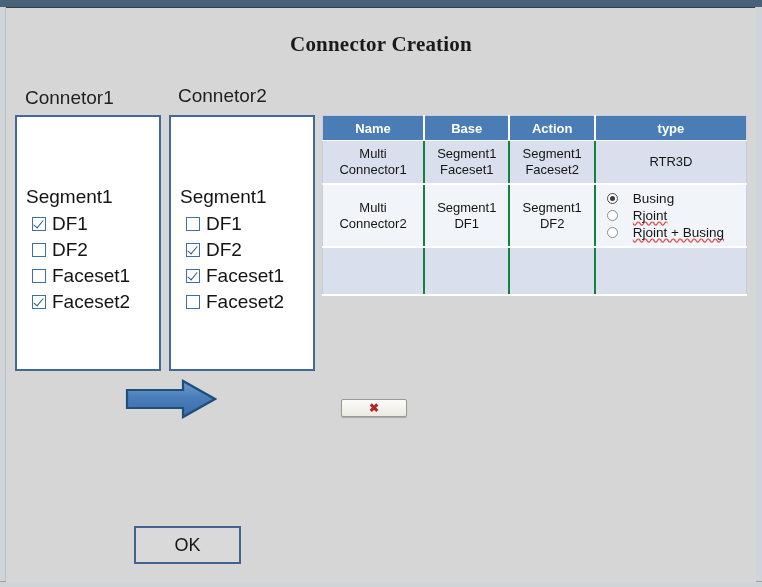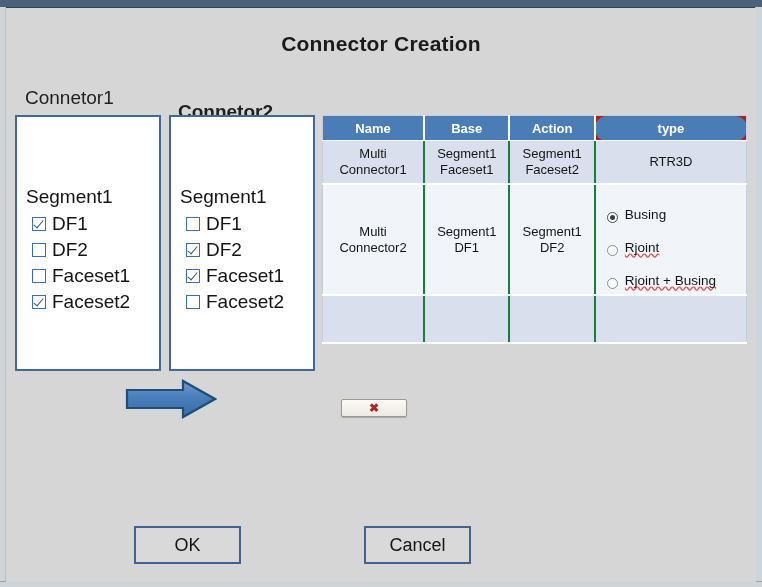--- a/index.html
+++ b/index.html
@@ -64,30 +64,31 @@
   .page-title {
     position: absolute;
     top: 24px;
     left: 0;
     width: 750px;
     text-align: center;
     font-size: 21px;
     font-weight: bold;
     color: #1a1a1a;
     letter-spacing: 0.2px;
+    font-family: Liberation Serif, serif;
   }
 
   
   .col-caption {
     position: absolute;
     font-size: 19px;
     color: #1f1f1f;
   }
   #cap1 { top: 79px; left: 19px; }
-  #cap2 { top: 93px; left: 172px; font-weight: bold; }
+  #cap2 { top: 77px; left: 172px; }
 
   
   .tree-panel {
     position: absolute;
     top: 107px;
     width: 146px;
     height: 256px;
     background: #ffffff;
     border: 2px solid #41679b;
     box-sizing: border-box;
@@ -187,21 +188,21 @@
     background: #4a7cb5;
     color: #ffffff;
     font-size: 13px;
     font-weight: bold;
     height: 24px;
     border-right: 2px solid #ffffff;
     border-bottom: 1px solid #ffffff;
     padding: 0;
     text-align: center;
   }
-  .grid th:last-child { border-right: none; border-radius: 12px; }
+  .grid th:last-child { border-right: none; }
   .grid td {
     font-size: 13px;
     color: #151515;
     text-align: center;
     vertical-align: middle;
     border-right: 2px solid #15803d;
     border-bottom: 2px solid #ffffff;
     padding: 5px 3px;
     line-height: 16px;
   }
@@ -211,26 +212,25 @@
   tr.r-empty td { background: #d9dfec; height: 36px; }
   .cell-line { display: block; white-space: nowrap; }
 
   
   .radio-list {
     text-align: left;
     padding-left: 8px;
   }
   .radio-row {
     display: flex;
-    align-items: flex-end;
-    gap: 7px;
+    align-items: center;
+    gap: 15px;
     line-height: 17px;
     font-size: 13.5px;
     white-space: nowrap;
-    margin-top: 16px;
   }
   .radio {
     position: relative;
     display: inline-block;
     width: 11px;
     height: 11px;
     min-width: 11px;
     border: 1.3px solid #8d8d8d;
     border-radius: 50%;
     background: #fdfdfd;
@@ -410,16 +410,15 @@
         <tr class="r-empty">
           <td></td>
           <td></td>
           <td></td>
           <td></td>
         </tr>
       </tbody>
     </table>
 
     <div class="dlg-button" id="btn-ok">OK</div>
-    <div class="dlg-button" id="btn-cancel">Cancel</div>
 
   </div>
 </div>
 
 </body></html>

